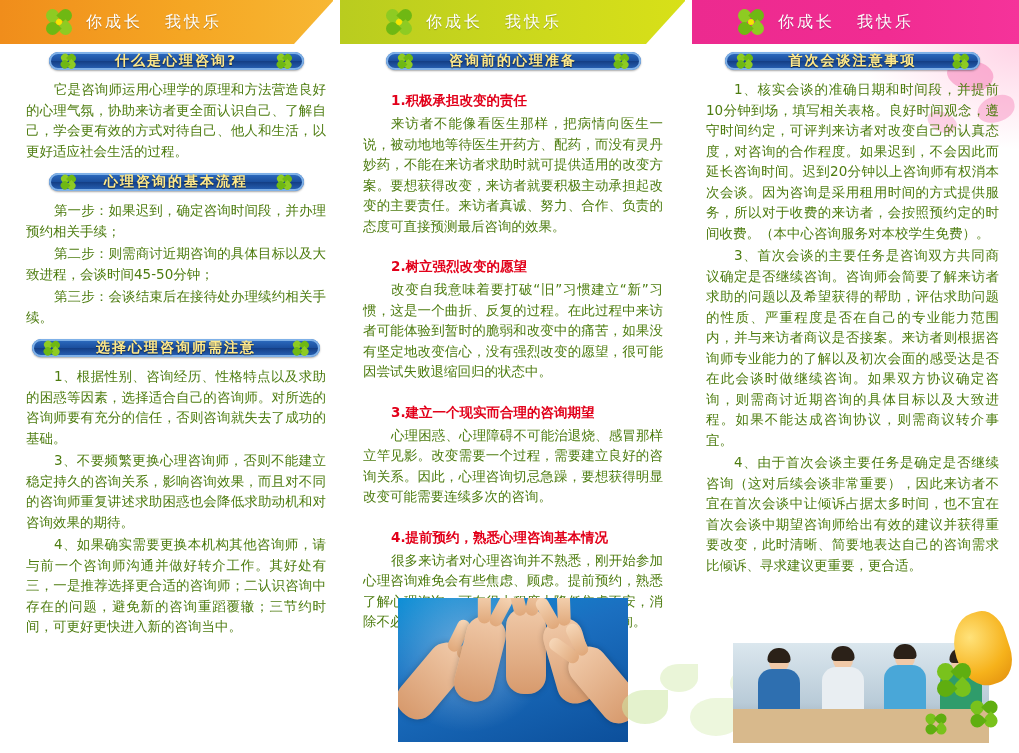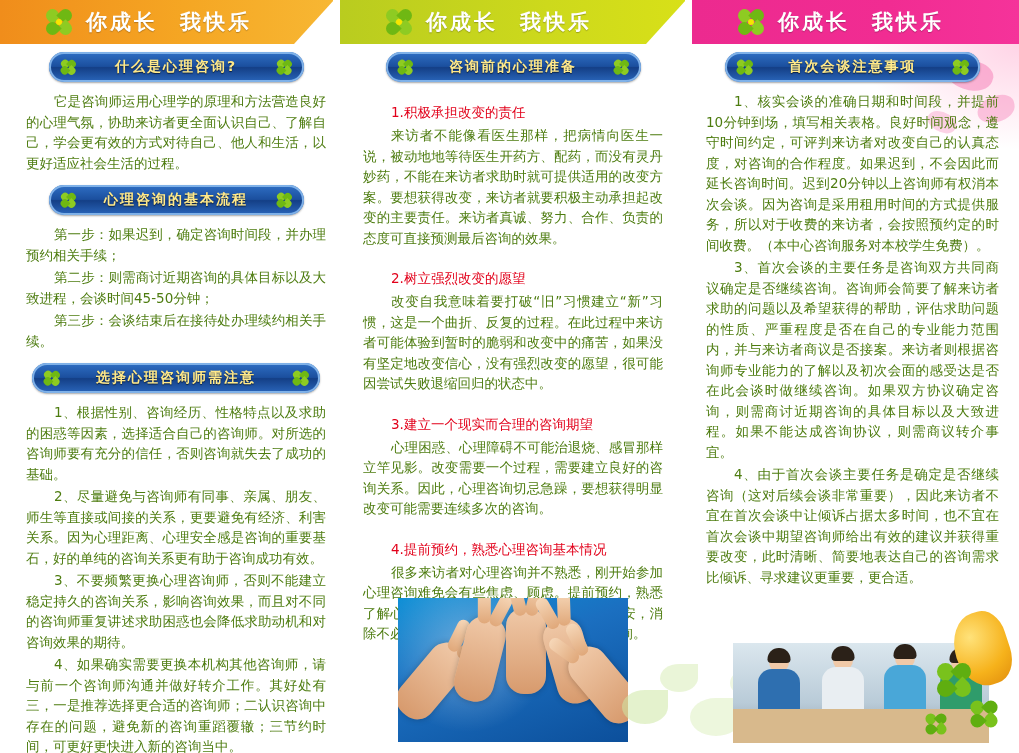--- a/index.html
+++ b/index.html
@@ -14,22 +14,22 @@
   .page { position:relative; width:1019px; height:753px; background:#fff; }
 
   
   .banner-row { position:absolute; top:0; left:0; width:1019px; height:44px; }
   .banner {
     position:absolute; top:0; height:44px;
     display:flex; align-items:center;
   }
   .banner .clover { margin-left:46px; margin-right:14px; }
   .banner .btext {
-    color:#ffffff; font-size:21px; letter-spacing:3px;
-    font-weight:bold; text-shadow:0 1px 1px rgba(0,0,0,.25);
+    color:#ffffff; font-size:16px; letter-spacing:3px;
+    font-weight:normal; text-shadow:0 1px 1px rgba(0,0,0,.25);
   }
   .banner .btext .sp { display:inline-block; width:22px; }
 
   .banner-1 { left:0; width:333px; background:linear-gradient(90deg,#f08d1b 0%, #f5a623 55%, #f7b733 100%); }
   .banner-1::after {
     content:""; position:absolute; right:-1px; top:0; width:40px; height:44px;
     background:#ffffff;
     clip-path:polygon(100% 0, 100% 100%, 0 100%);
   }
   .banner-2 { left:340px; width:345px; background:linear-gradient(90deg,#b9cc1f 0%, #cdd91c 60%, #d8e018 100%); }
@@ -56,21 +56,21 @@
   }
 
   
   .col { position:absolute; top:52px; }
   .col-1 { left:26px; width:300px; }
   .col-2 { left:363px; width:300px; }
   .col-3 { left:706px; width:293px; }
 
   
   .sec-head {
-    position:relative; height:30px; margin:0 auto 9px auto;
+    position:relative; height:18px; margin:0 auto 9px auto;
     display:flex; align-items:center; justify-content:center;
     border-radius:16px;
     background:linear-gradient(180deg,#2f6fc4 0%, #1b4f9e 48%, #143f86 52%, #2a66bb 100%);
     box-shadow:inset 0 0 0 2px #7fb1e8, 0 1px 2px rgba(0,0,0,.35);
     width:255px;
   }
   .sec-head.wide { width:288px; }
   .sec-head .ht {
     color:#ffe98a; font-size:14px; font-weight:bold; letter-spacing:2px;
     text-shadow:0 1px 1px rgba(0,0,0,.6);
@@ -91,21 +91,21 @@
   
   p.bt {
     margin:0 0 2px 0;
     font-family:"DejaVu Sans","Liberation Sans",sans-serif;
     font-size:13.5px; line-height:20.5px; color:#4d7c0f;
     text-align:justify; text-justify:inter-ideograph;
   }
   p.ind { text-indent:28px; }
   .sub-red {
     margin:20px 0 2px 0;
-    font-size:13.5px; font-weight:normal; color:#e2001a; line-height:21px;
+    font-size:13.5px; font-weight:bold; color:#e2001a; line-height:21px;
   }
   .gap { height:10px; }
 
   
   .photo-hands {
     position:absolute; left:398px; top:598px; width:230px; height:144px;
     background:
       radial-gradient(circle at 30% 35%, rgba(255,255,255,.35), rgba(255,255,255,0) 45%),
       linear-gradient(160deg,#0e8fd6 0%, #1b6fc0 40%, #0c4f9b 100%);
     overflow:hidden;
@@ -286,21 +286,20 @@
         </span>
       <span class="ht">选择心理咨询师需注意</span>
       <span class="mini r">
           <i></i>
           <i></i>
           <i></i>
           <i></i>
         </span>
     </div>
     <p class="bt ind">1、根据性别、咨询经历、性格特点以及求助的困惑等因素，选择适合自己的咨询师。对所选的咨询师要有充分的信任，否则咨询就失去了成功的基础。</p>
-    <p class="bt ind">2、尽量避免与咨询师有同事、亲属、朋友、师生等直接或间接的关系，更要避免有经济、利害关系。因为心理距离、心理安全感是咨询的重要基石，好的单纯的咨询关系更有助于咨询成功有效。</p>
     <p class="bt ind">3、不要频繁更换心理咨询师，否则不能建立稳定持久的咨询关系，影响咨询效果，而且对不同的咨询师重复讲述求助困惑也会降低求助动机和对咨询效果的期待。</p>
     <p class="bt ind">4、如果确实需要更换本机构其他咨询师，请与前一个咨询师沟通并做好转介工作。其好处有三，一是推荐选择更合适的咨询师；二认识咨询中存在的问题，避免新的咨询重蹈覆辙；三节约时间，可更好更快进入新的咨询当中。</p>
   </div>
 
   <div class="col col-2">
     <div class="sec-head">
       <span class="mini l">
           <i></i>
           <i></i>
           <i></i>

